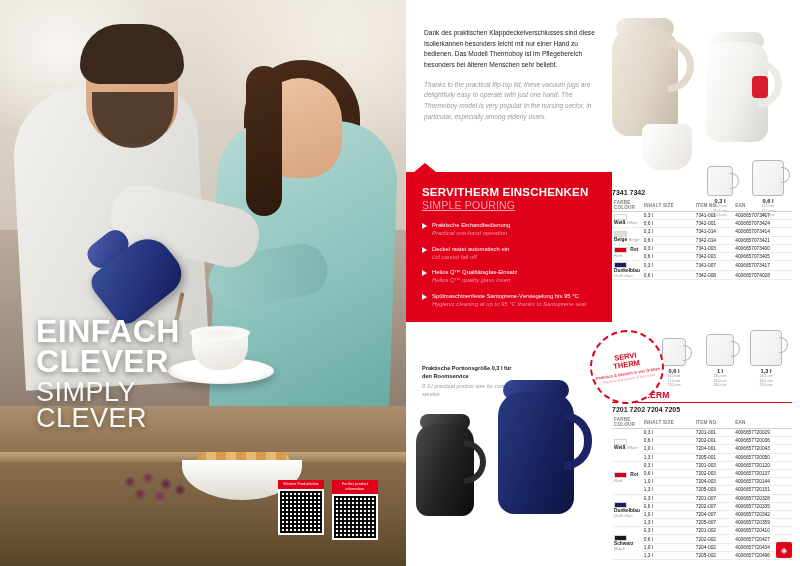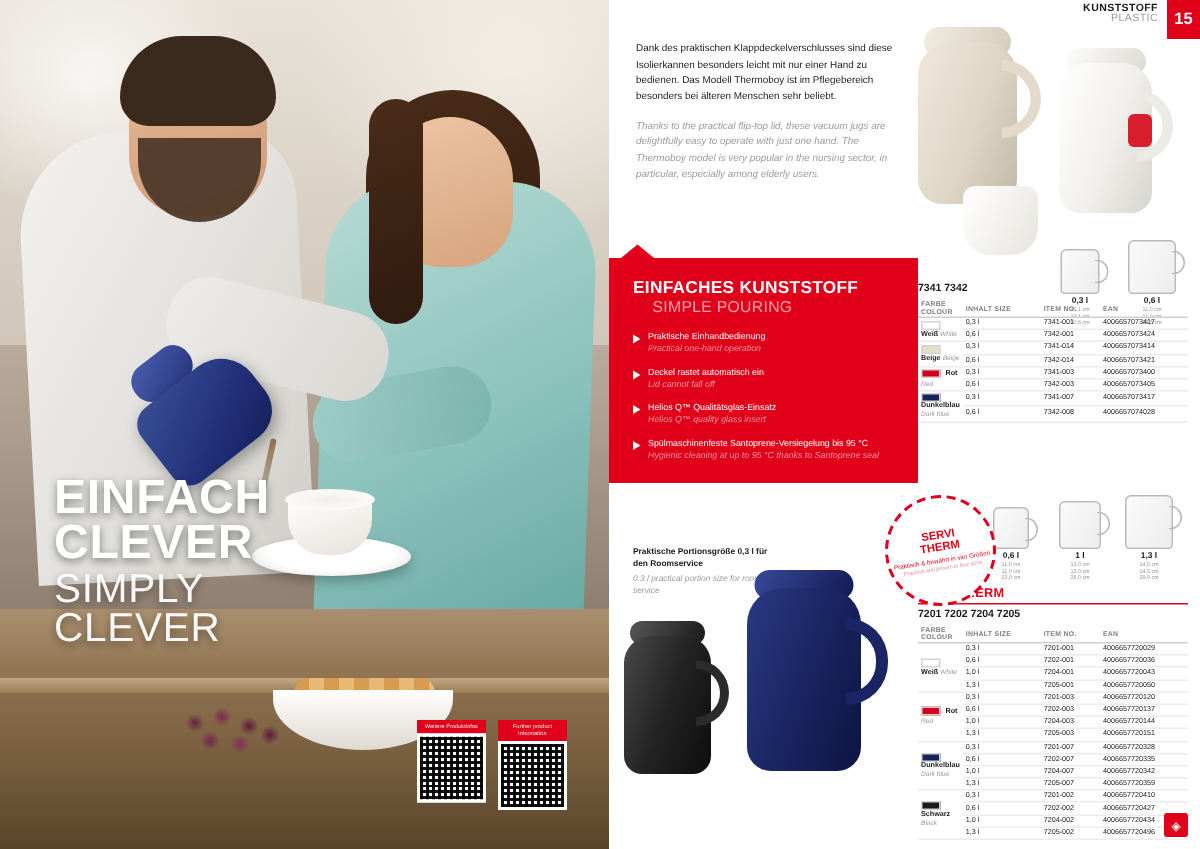--- a/index.html
+++ b/index.html
@@ -257,21 +257,21 @@
   .redbox {
     position: absolute; left: 0; top: 172px; width: 206px; height: 150px;
     background: #e1001a; color: #fff;
   }
   .redbox .arrow {
     position: absolute; left: 0; top: -9px; width: 0; height: 0;
     border-left: 11px solid transparent; border-right: 11px solid transparent;
     border-bottom: 9px solid #e1001a; margin-left: 8px;
   }
   .redbox h2 { font-size: 11.5px; font-weight: bold; margin: 14px 0 0 16px; letter-spacing: .2px; }
-  .redbox h3 { font-size: 10.5px; font-weight: normal; margin: 1px 0 10px 29px; color: #f4a3ac; letter-spacing: .2px; }
+  .redbox h3 { font-size: 10.5px; font-weight: normal; margin: 1px 0 10px 16px; color: #f4a3ac; letter-spacing: .2px; text-decoration: underline; }
   .feat { display: flex; margin: 0 16px 7px 16px; }
   .feat .bullet {
     width: 0; height: 0; margin-top: 2px; margin-right: 5px; flex: none;
     border-top: 3.5px solid transparent; border-bottom: 3.5px solid transparent;
     border-left: 5px solid #ffffff;
   }
   .feat .txt .de { font-size: 5.9px; line-height: 1.4; }
   .feat .txt .en { font-size: 5.9px; line-height: 1.4; color: #f0929c; font-style: italic; }
 
   
@@ -402,27 +402,20 @@
       </div>
       <div class="qr-item">
         <div class="qr-cap">Further product information</div>
         <div class="qr-code"></div>
       </div>
     </div>
   </div>
 
   <div class="right">
 
-    <div class="kunst-tag">
-      <div class="kunst-text">
-        <div class="t1">KUNSTSTOFF</div>
-        <div class="t2">PLASTIC</div>
-      </div>
-      <div class="kunst-num">15</div>
-    </div>
 
     <div class="intro">
       <p class="de">Dank des praktischen Klappdeckelverschlusses sind diese Isolierkannen besonders leicht mit nur einer Hand zu bedienen. Das Modell Thermoboy ist im Pflegebereich besonders bei älteren Menschen sehr beliebt.</p>
       <p class="en">Thanks to the practical flip-top lid, these vacuum jugs are delightfully easy to operate with just one hand. The Thermoboy model is very popular in the nursing sector, in particular, especially among elderly users.</p>
     </div>
 
     <div class="hero-jugs">
       <div class="jug-a-lid"></div>
       <div class="jug-a"></div>
       <div class="jug-a-handle"></div>
@@ -445,21 +438,21 @@
         <div class="size-ico big"></div>
         <div class="size-cap">0,6 l</div>
         <div class="size-sub" style="white-space:pre-line">11,0 cm
 11,0 cm
 24,5 cm</div>
       </div>
     </div>
 
     <div class="redbox">
       <div class="arrow"></div>
-      <h2>EINFACHES KUNSTSTOFF</h2>
+      <h2>SERVITHERM EINSCHENKEN</h2>
       <h3>SIMPLE POURING</h3>
 
       <div class="feat">
         <div class="bullet"></div>
         <div class="txt">
           <div class="de">Praktische Einhandbedienung</div>
           <div class="en">Practical one-hand operation</div>
         </div>
       </div>
       <div class="feat">

